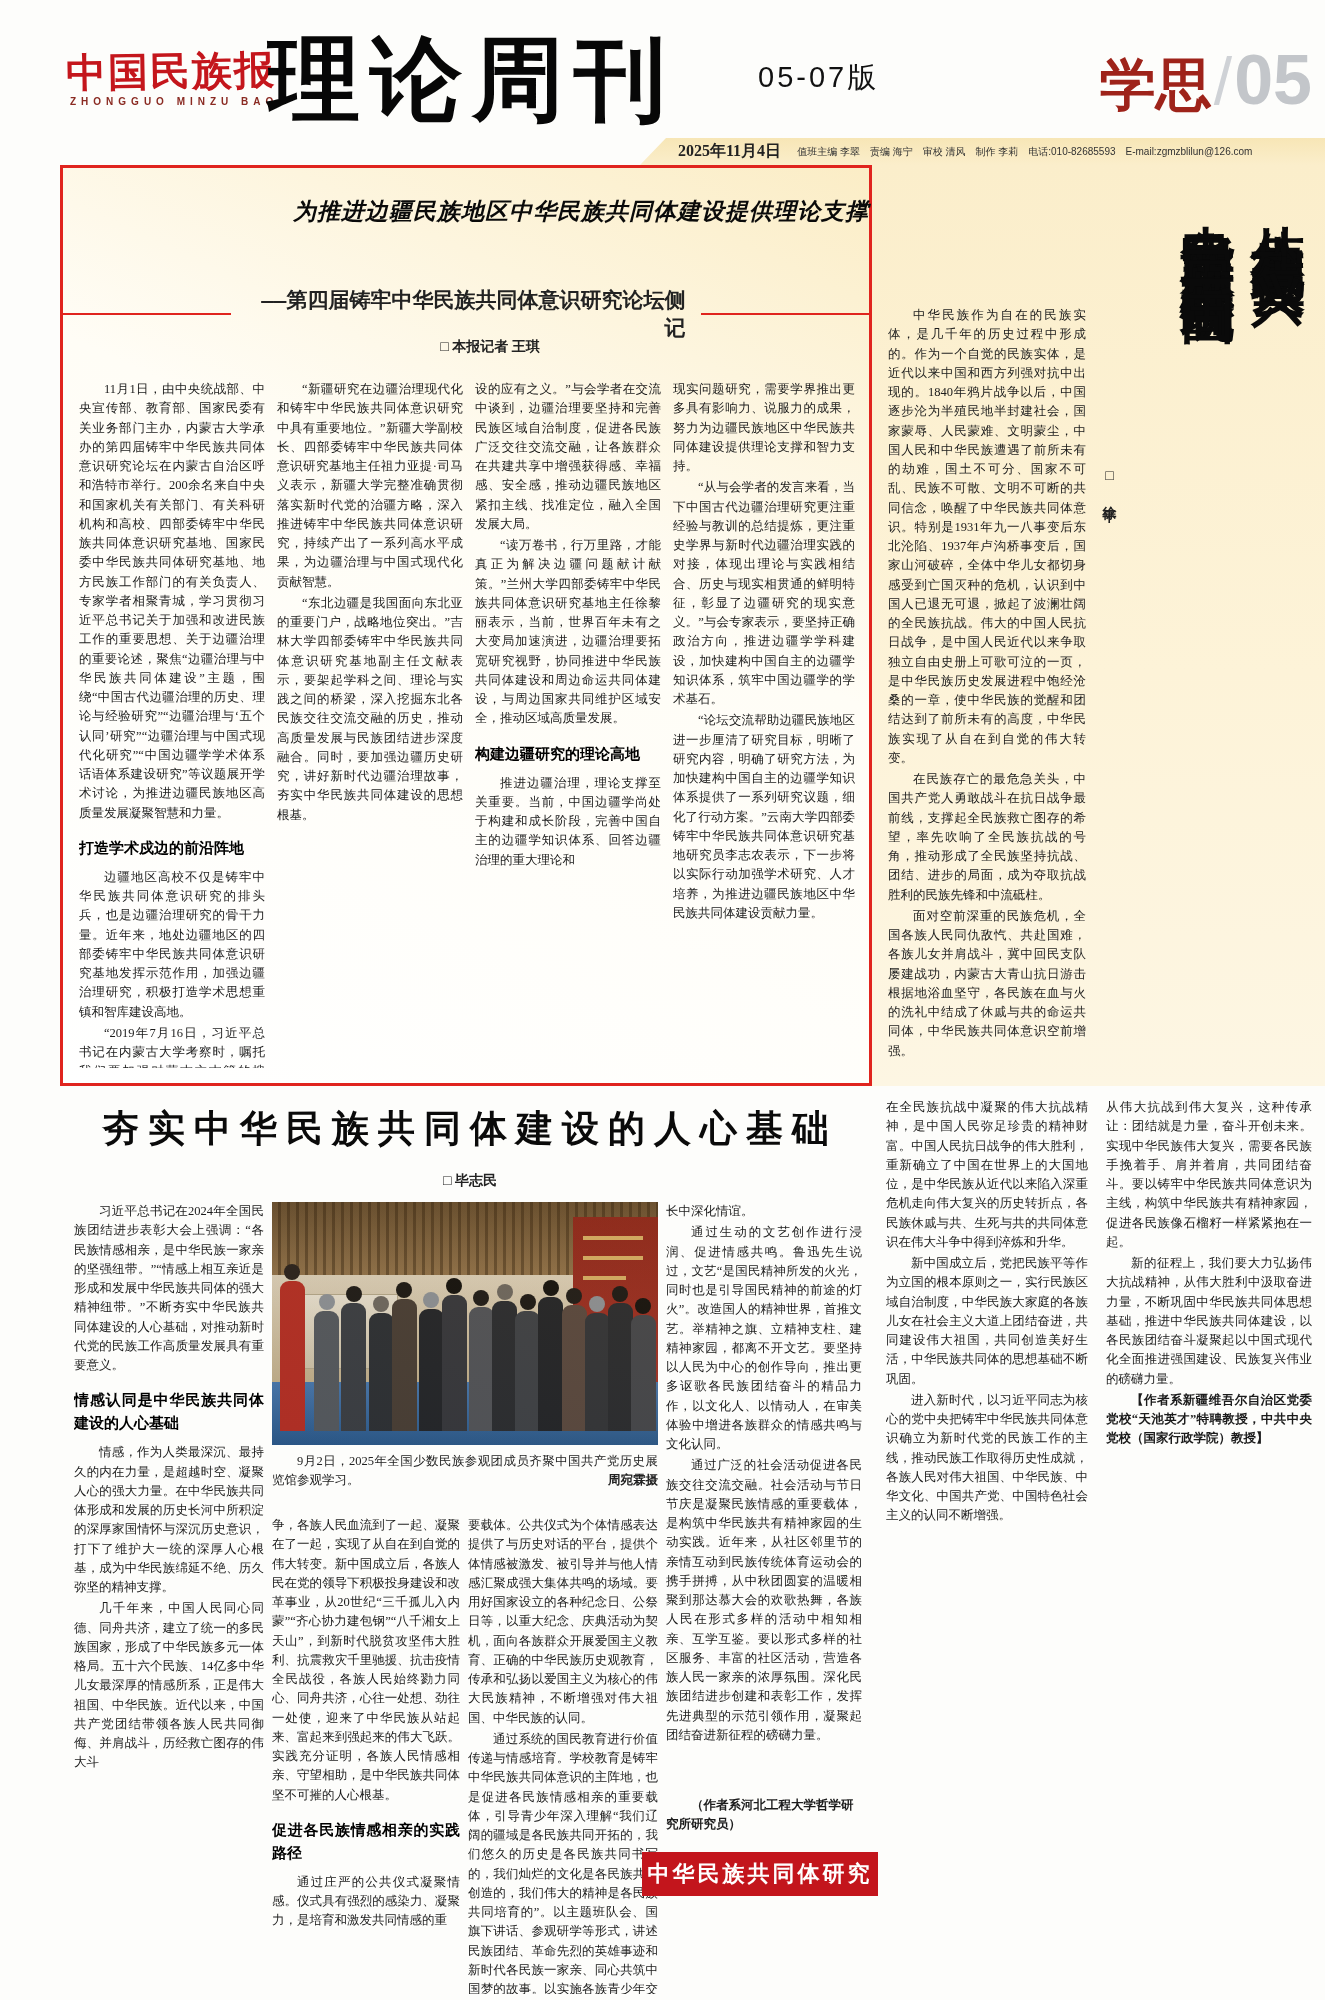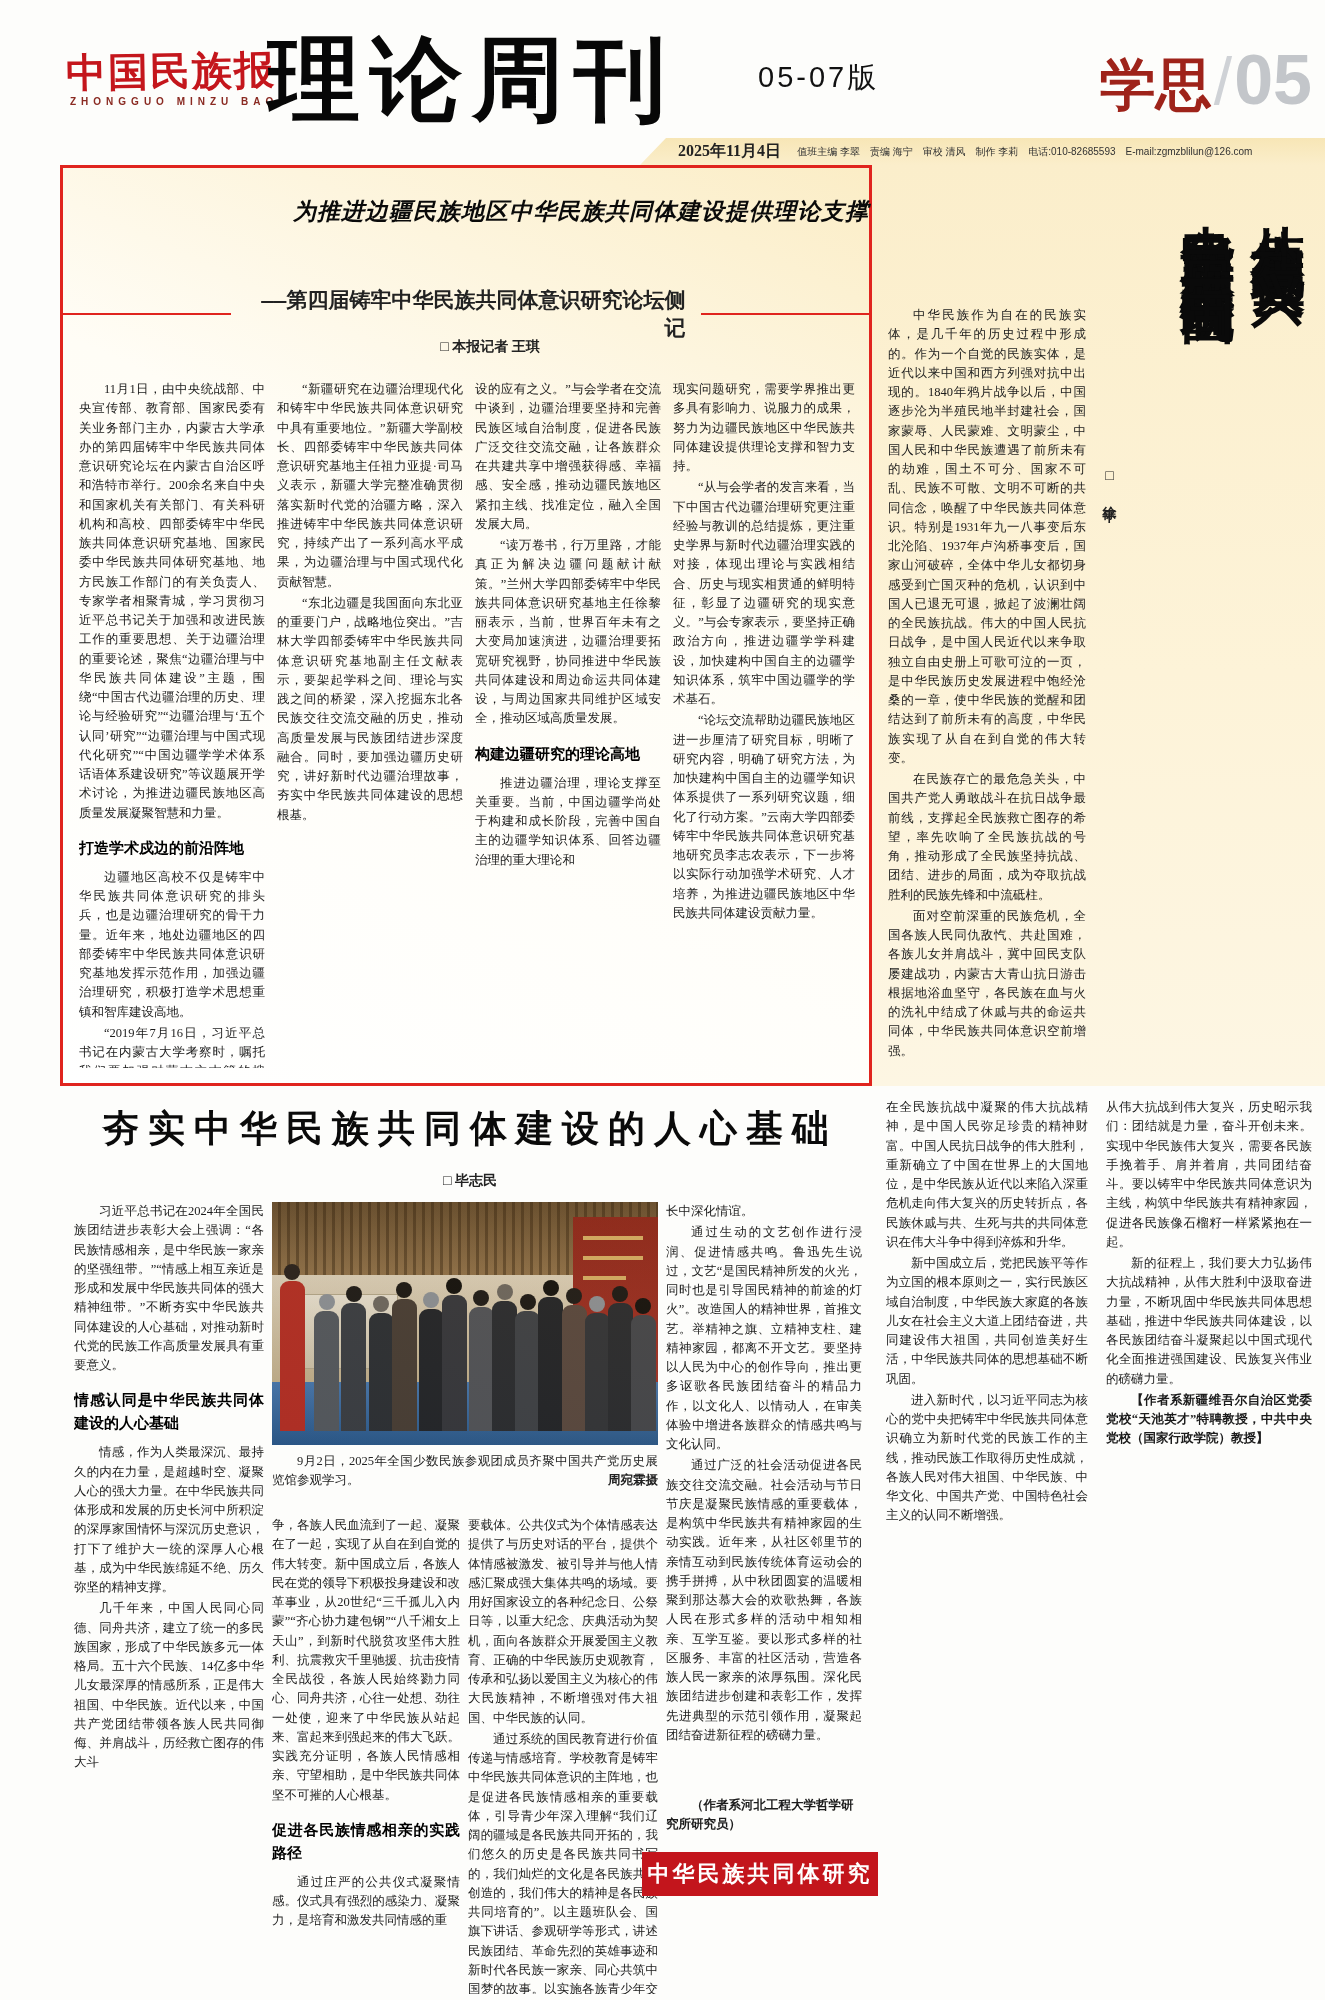--- a/index.html
+++ b/index.html
@@ -136,21 +136,21 @@
       <p>面对空前深重的民族危机，全国各族人民同仇敌忾、共赴国难，各族儿女并肩战斗，冀中回民支队屡建战功，内蒙古大青山抗日游击根据地浴血坚守，各民族在血与火的洗礼中结成了休戚与共的命运共同体，中华民族共同体意识空前增强。</p>
     </div>
   <div class="abs" id="v-byline">□ 徐平</div>
   <div class="abs" id="v-headline"><span>从伟大抗战到伟大复兴，</span><br><span>中华民族共同体思想基础不断巩固</span></div>
   <div class="tcol" id="right-bottom-left">
       <p class="noindent">在全民族抗战中凝聚的伟大抗战精神，是中国人民弥足珍贵的精神财富。中国人民抗日战争的伟大胜利，重新确立了中国在世界上的大国地位，是中华民族从近代以来陷入深重危机走向伟大复兴的历史转折点，各民族休戚与共、生死与共的共同体意识在伟大斗争中得到淬炼和升华。</p>
       <p>新中国成立后，党把民族平等作为立国的根本原则之一，实行民族区域自治制度，中华民族大家庭的各族儿女在社会主义大道上团结奋进，共同建设伟大祖国，共同创造美好生活，中华民族共同体的思想基础不断巩固。</p>
       <p>进入新时代，以习近平同志为核心的党中央把铸牢中华民族共同体意识确立为新时代党的民族工作的主线，推动民族工作取得历史性成就，各族人民对伟大祖国、中华民族、中华文化、中国共产党、中国特色社会主义的认同不断增强。</p>
     </div>
   <div class="tcol" id="right-bottom-right">
-      <p class="noindent">从伟大抗战到伟大复兴，历史昭示我们：团结就是力量，奋斗开创未来。实现中华民族伟大复兴，需要各民族手挽着手、肩并着肩，共同团结奋斗。要以铸牢中华民族共同体意识为主线，构筑中华民族共有精神家园，促进各民族像石榴籽一样紧紧抱在一起。</p>
+      <p class="noindent">从伟大抗战到伟大复兴，这种传承让：团结就是力量，奋斗开创未来。实现中华民族伟大复兴，需要各民族手挽着手、肩并着肩，共同团结奋斗。要以铸牢中华民族共同体意识为主线，构筑中华民族共有精神家园，促进各民族像石榴籽一样紧紧抱在一起。</p>
       <p>新的征程上，我们要大力弘扬伟大抗战精神，从伟大胜利中汲取奋进力量，不断巩固中华民族共同体思想基础，推进中华民族共同体建设，以各民族团结奋斗凝聚起以中国式现代化全面推进强国建设、民族复兴伟业的磅礴力量。</p>
       <p class="note">【作者系新疆维吾尔自治区党委党校“天池英才”特聘教授，中共中央党校（国家行政学院）教授】</p>
     </div>
 
   <div class="abs" id="bottom-headline">夯实中华民族共同体建设的人心基础</div>
   <div class="abs" id="bottom-byline">□ 毕志民</div>
   <div class="tcol" id="bottom-col-1">
       <p>习近平总书记在2024年全国民族团结进步表彰大会上强调：“各民族情感相亲，是中华民族一家亲的坚强纽带。”“情感上相互亲近是形成和发展中华民族共同体的强大精神纽带。”不断夯实中华民族共同体建设的人心基础，对推动新时代党的民族工作高质量发展具有重要意义。</p>
       <p class="subhead">情感认同是中华民族共同体建设的人心基础</p>
       <p>情感，作为人类最深沉、最持久的内在力量，是超越时空、凝聚人心的强大力量。在中华民族共同体形成和发展的历史长河中所积淀的深厚家国情怀与深沉历史意识，打下了维护大一统的深厚人心根基，成为中华民族绵延不绝、历久弥坚的精神支撑。</p>

